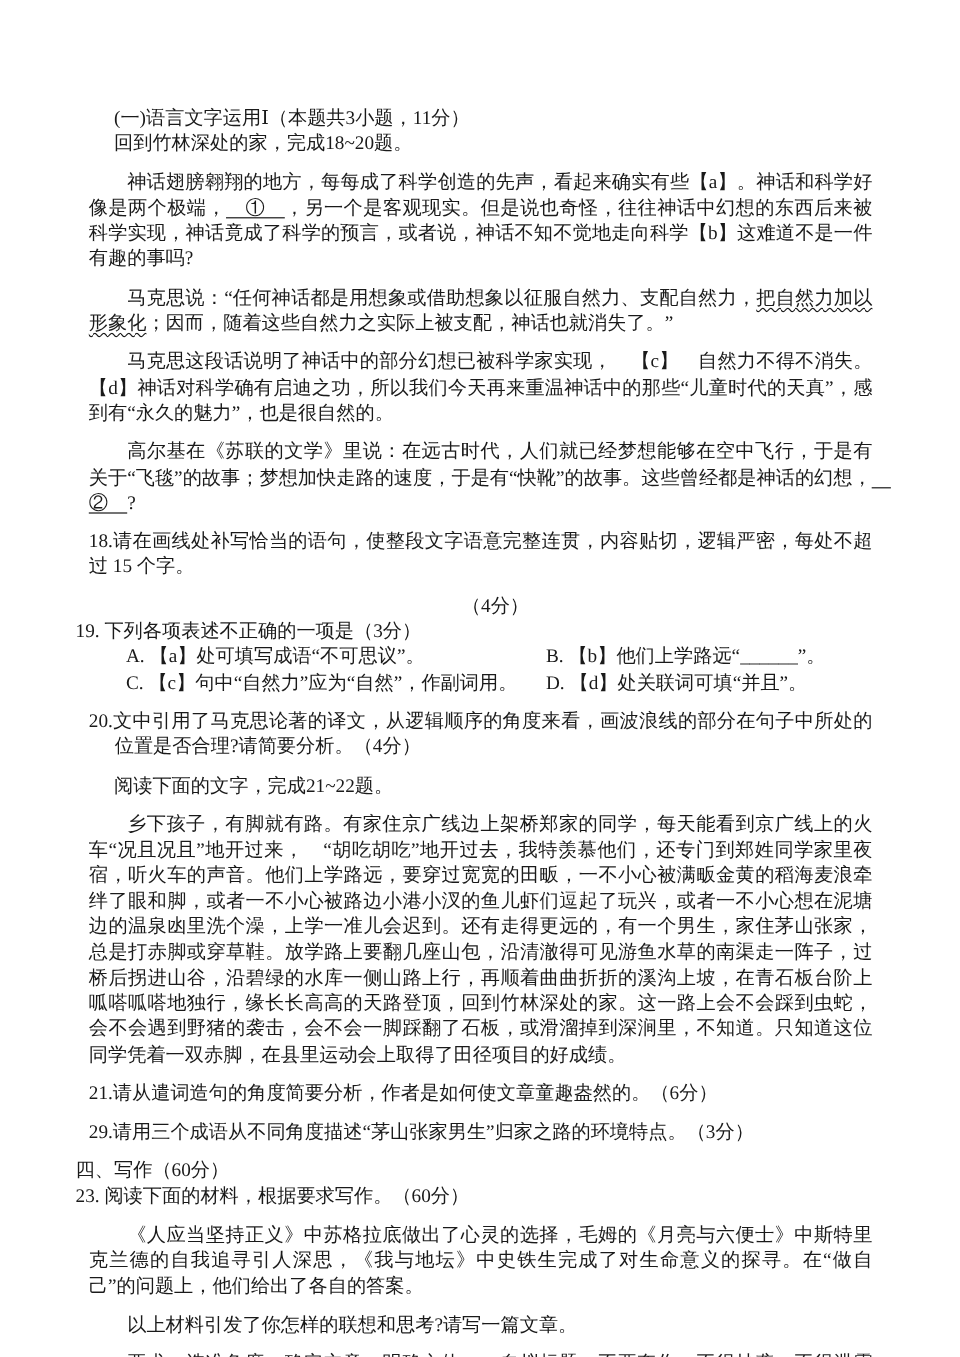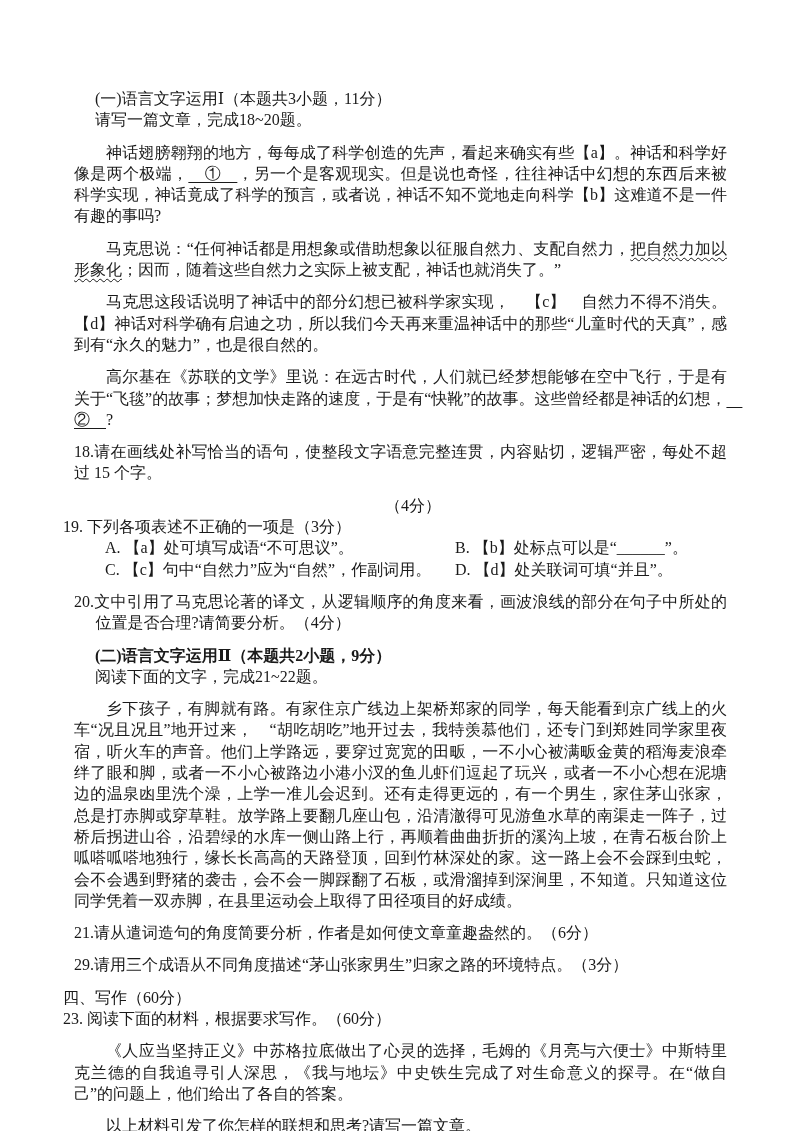--- a/index.html
+++ b/index.html
@@ -27,47 +27,46 @@
   .opt-right { flex: 1 1 auto; }
   .blank-underline { text-decoration: underline; text-underline-offset: 3px; text-decoration-thickness: 1px; }
   .wavy-underline { text-decoration: underline wavy; text-underline-offset: 3px; text-decoration-thickness: 1px; }
 </style>
 </head>
 <body>
 
 <div class="sheet">
 
   <div class="line ind">(一)语言文字运用Ⅰ（本题共3小题，11分）</div>
-  <div class="line ind">请写一篇文章，完成18~20题。</div>
+  <div class="line ind">回到竹林深处的家，完成18~20题。</div>
 
   <div class="para ind"><span>神话翅膀翱翔的地方，每每成了科学创造的先声，看起来确实有些【a】。神话和科学好像是两个极端，</span><span class="blank-underline">　①　</span><span>，另一个是客观现实。但是说也奇怪，往往神话中幻想的东西后来被科学实现，神话竟成了科学的预言，或者说，神话不知不觉地走向科学【b】这难道不是一件有趣的事吗?</span></div>
 
   <div class="para ind"><span>马克思说：“任何神话都是用想象或借助想象以征服自然力、支配自然力，</span><span class="wavy-underline">把自然力加以形象化</span><span>；因而，随着这些自然力之实际上被支配，神话也就消失了。”</span></div>
 
   <div class="para ind">马克思这段话说明了神话中的部分幻想已被科学家实现，　【c】　自然力不得不消失。【d】神话对科学确有启迪之功，所以我们今天再来重温神话中的那些“儿童时代的天真”，感到有“永久的魅力”，也是很自然的。</div>
 
   <div class="para ind"><span>高尔基在《苏联的文学》里说：在远古时代，人们就已经梦想能够在空中飞行，于是有关于“飞毯”的故事；梦想加快走路的速度，于是有“快靴”的故事。这些曾经都是神话的幻想，</span><span class="blank-underline">　②　</span><span>?</span></div>
 
   <div class="para">18.请在画线处补写恰当的语句，使整段文字语意完整连贯，内容贴切，逻辑严密，每处不超过 15 个字。</div>
   <div class="line score-line">（4分）</div>
 
   <div class="line">19. 下列各项表述不正确的一项是（3分）</div>
 
   <div class="opt-row">
     <div class="opt-left">A. 【a】处可填写成语“不可思议”。</div>
-    <div class="opt-right">B. 【b】处标点可以是“______”。</div>
+    <div class="opt-right">B. 【b】他们上学路远“______”。</div>
   </div>
   <div class="opt-row">
     <div class="opt-left">C. 【c】句中“自然力”应为“自然”，作副词用。</div>
     <div class="opt-right">D. 【d】处关联词可填“并且”。</div>
   </div>
 
   <div class="para hang">20.文中引用了马克思论著的译文，从逻辑顺序的角度来看，画波浪线的部分在句子中所处的位置是否合理?请简要分析。（4分）</div>
 
-  <div class="line ind bold">(二)语言文字运用Ⅱ（本题共2小题，9分）</div>
   <div class="line ind">阅读下面的文字，完成21~22题。</div>
 
   <div class="para ind">乡下孩子，有脚就有路。有家住京广线边上架桥郑家的同学，每天能看到京广线上的火车“况且况且”地开过来，　“胡吃胡吃”地开过去，我特羡慕他们，还专门到郑姓同学家里夜宿，听火车的声音。他们上学路远，要穿过宽宽的田畈，一不小心被满畈金黄的稻海麦浪牵绊了眼和脚，或者一不小心被路边小港小汊的鱼儿虾们逗起了玩兴，或者一不小心想在泥塘边的温泉凼里洗个澡，上学一准儿会迟到。还有走得更远的，有一个男生，家住茅山张家，总是打赤脚或穿草鞋。放学路上要翻几座山包，沿清澈得可见游鱼水草的南渠走一阵子，过桥后拐进山谷，沿碧绿的水库一侧山路上行，再顺着曲曲折折的溪沟上坡，在青石板台阶上呱嗒呱嗒地独行，缘长长高高的天路登顶，回到竹林深处的家。这一路上会不会踩到虫蛇，会不会遇到野猪的袭击，会不会一脚踩翻了石板，或滑溜掉到深涧里，不知道。只知道这位同学凭着一双赤脚，在县里运动会上取得了田径项目的好成绩。</div>
 
   <div class="para">21.请从遣词造句的角度简要分析，作者是如何使文章童趣盎然的。（6分）</div>
   <div class="para">29.请用三个成语从不同角度描述“茅山张家男生”归家之路的环境特点。（3分）</div>
 
   <div class="line">四、写作（60分）</div>
   <div class="line">23. 阅读下面的材料，根据要求写作。（60分）</div>
 

